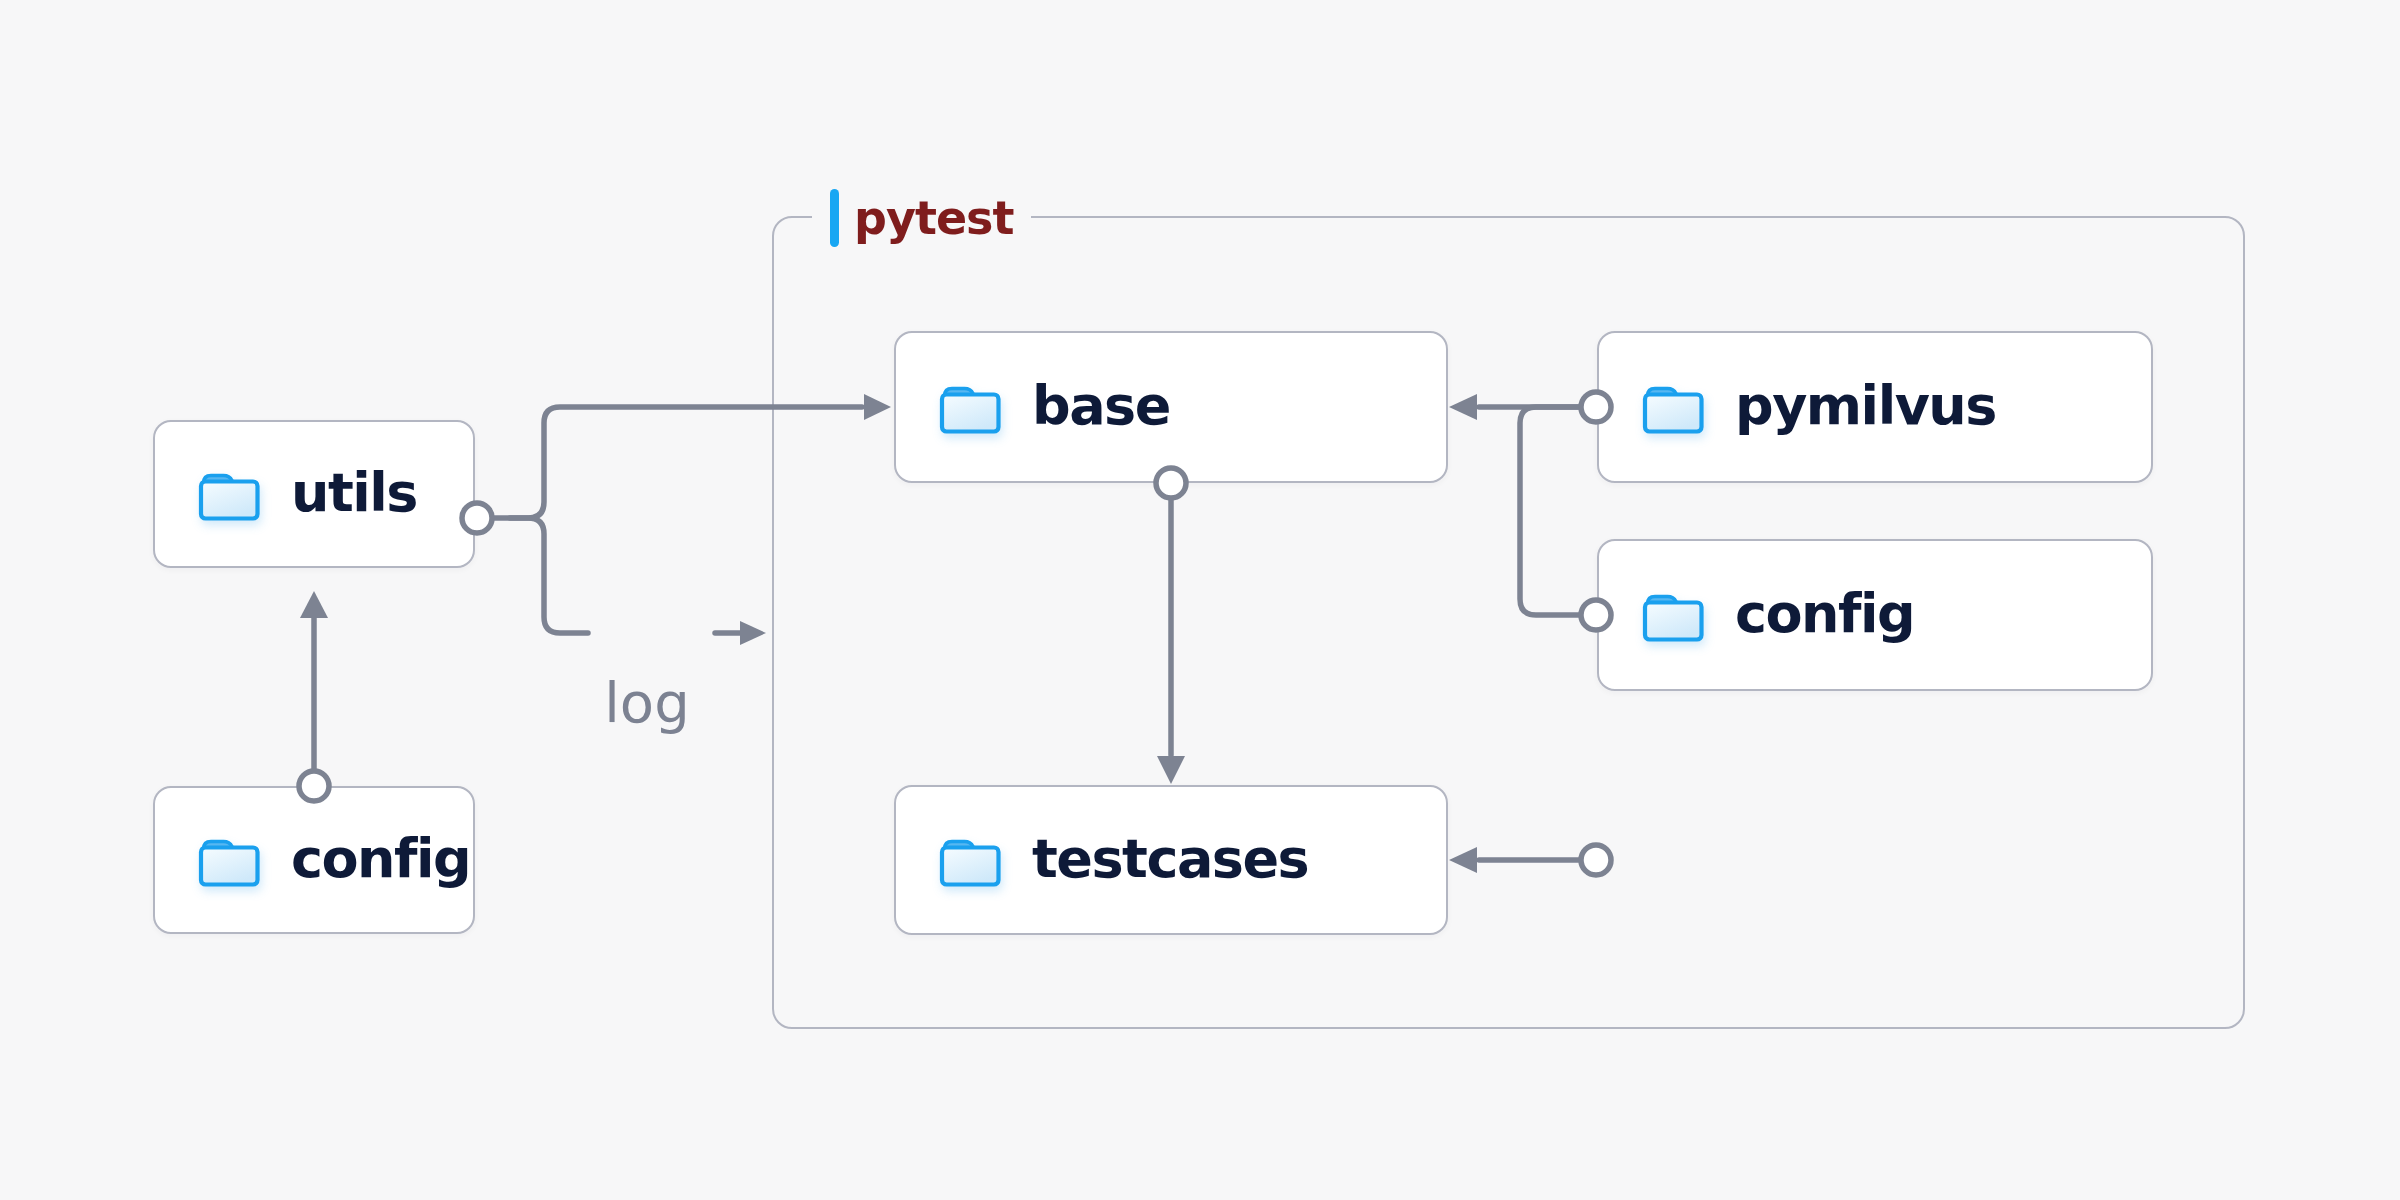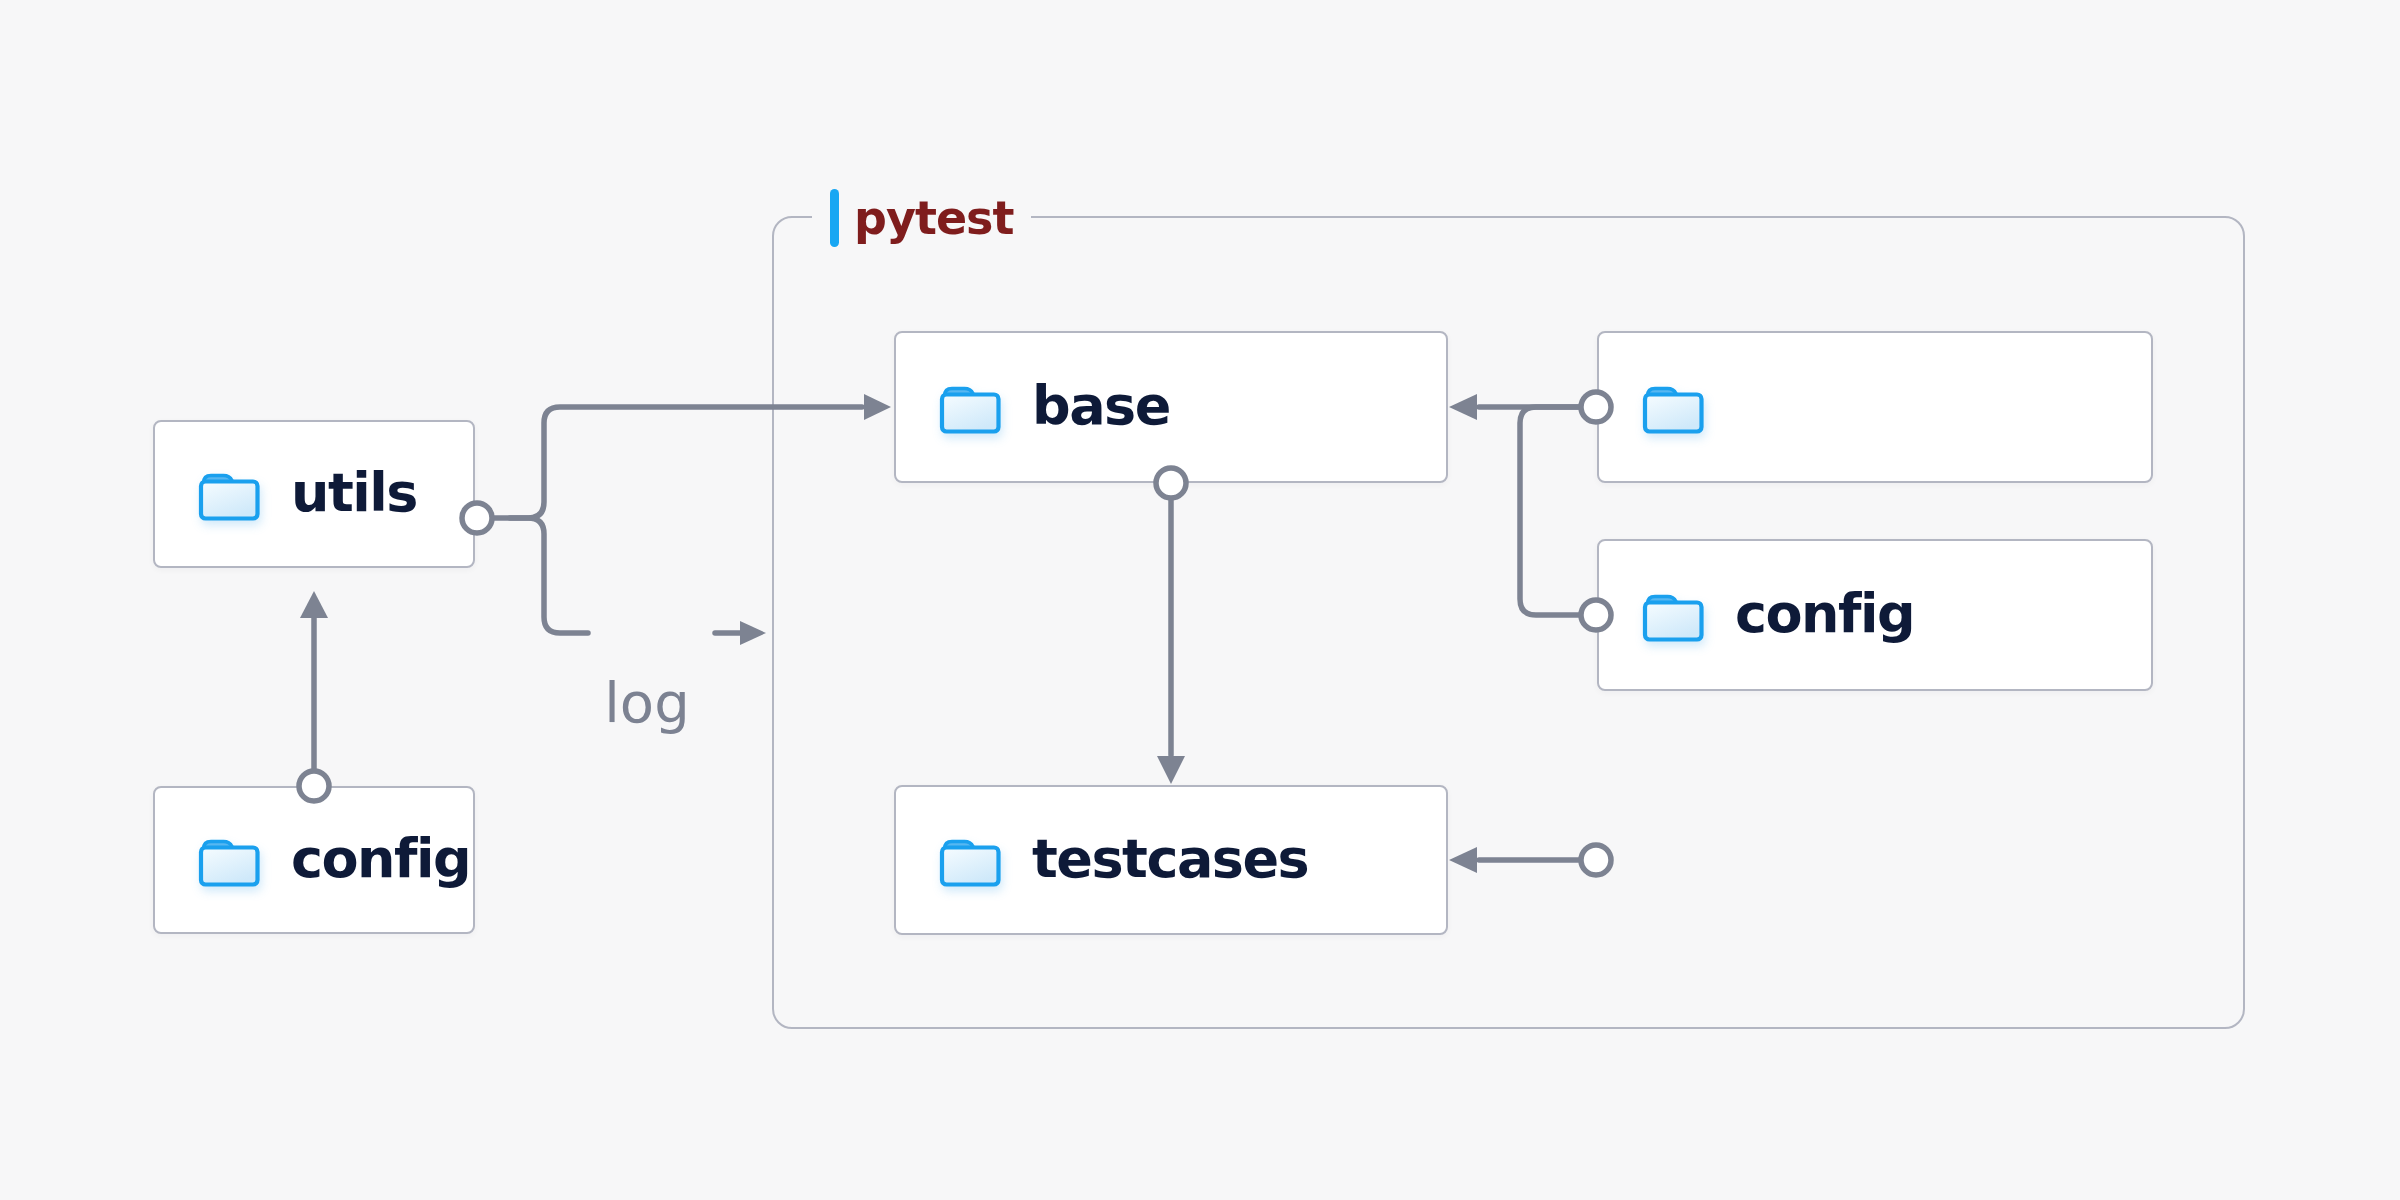--- a/index.html
+++ b/index.html
@@ -25,21 +25,21 @@
   .group-label .bar{
     width:9px;height:58px;border-radius:4.5px;background:#18a7f3;
   }
   .group-label .text{
     font-size:46px;font-weight:700;color:#7f1d1d;letter-spacing:-1px;
   }
 
   
   .node{
     position:absolute;background:#ffffff;
-    border:2.5px solid #b3b6c2;border-radius:8px;
+    border:2.5px solid #b3b6c2;border-radius:18px;
     box-sizing:border-box;
     display:flex;align-items:center;gap:30px;padding-left:42px;
     box-shadow:0 2px 6px rgba(20,30,60,0.04);
     z-index:2;
   }
   .node-label{
     font-size:54px;font-weight:700;color:#0e1a38;letter-spacing:-1.5px;
     padding-bottom:4px;white-space:nowrap;
   }
   .folder{width:64px;height:56px;flex:0 0 auto;
@@ -104,20 +104,21 @@
     <svg class="folder" viewBox="0 0 64 56">
         <use href="#folderSym"></use>
       </svg>
     <span class="node-label">base</span>
   </div>
 
   <div class="node" style="left:1597px;top:331px;width:556px;height:152px">
     <svg class="folder" viewBox="0 0 64 56">
         <use href="#folderSym"></use>
       </svg>
+    <span class="node-label">pymilvus</span>
   </div>
 
   <div class="node" style="left:1597px;top:539px;width:556px;height:152px">
     <svg class="folder" viewBox="0 0 64 56">
         <use href="#folderSym"></use>
       </svg>
     <span class="node-label">config</span>
   </div>
 
   <div class="node" style="left:894px;top:785px;width:554px;height:150px">

